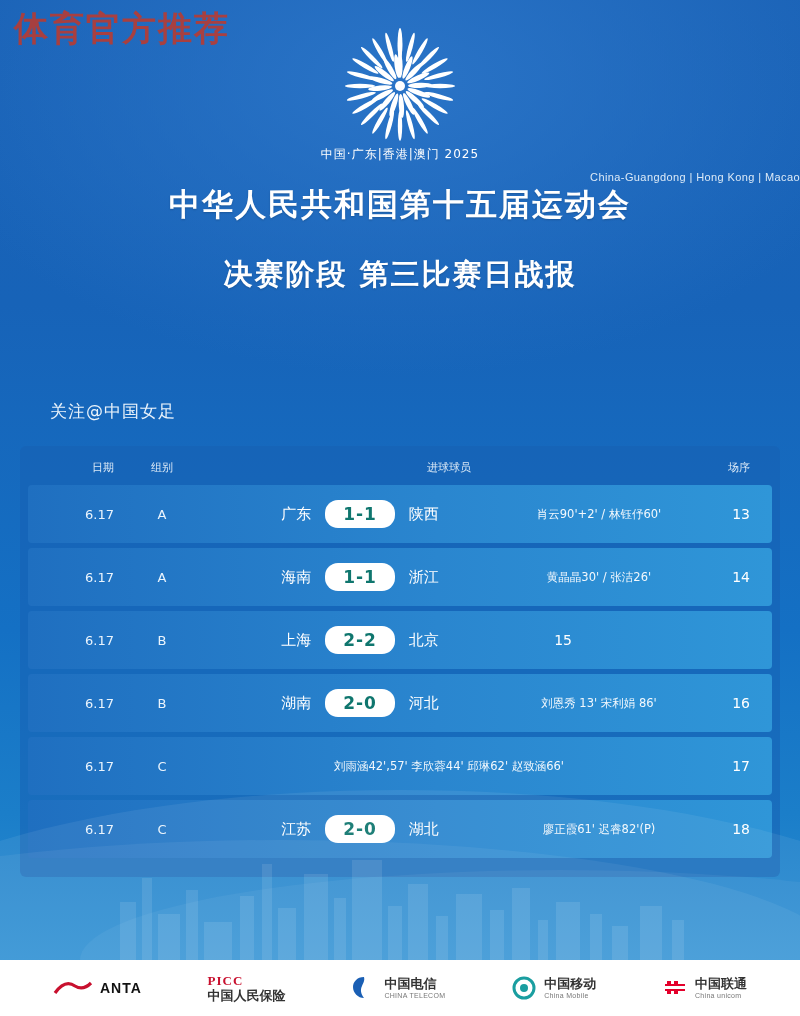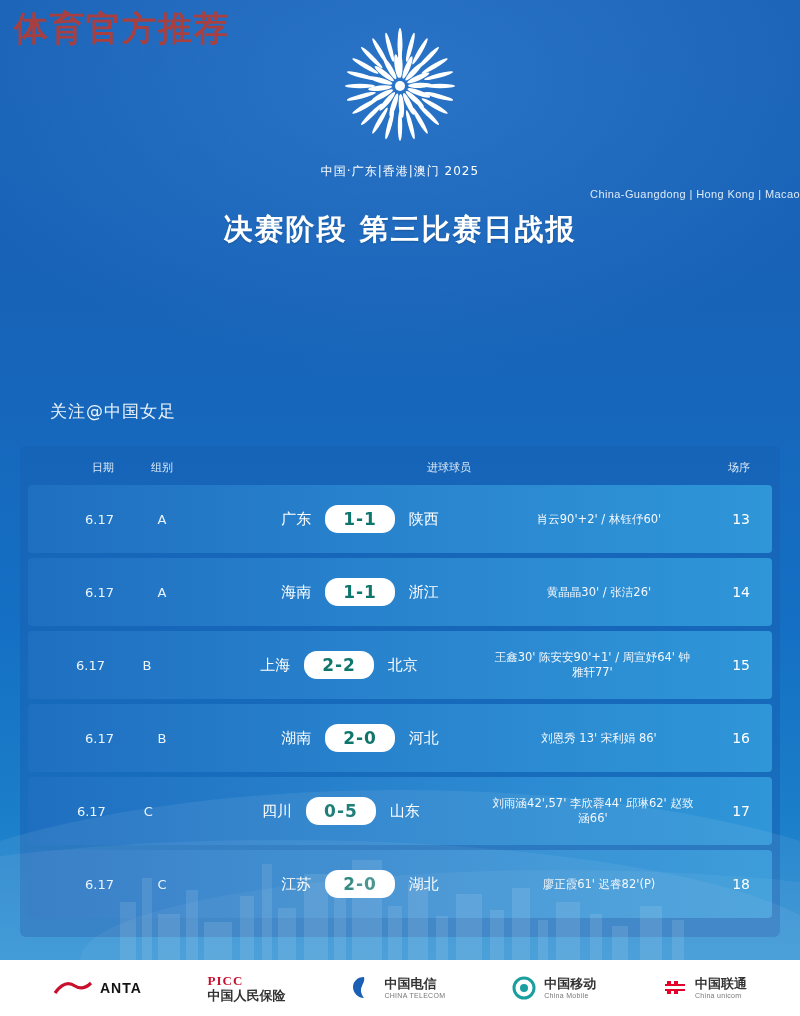--- a/index.html
+++ b/index.html
@@ -21,21 +21,21 @@
     position: absolute; left: 14px; top: 6px;
     font-size: 34px; font-weight: bold;
     color: #c0392b; opacity: .85;
     letter-spacing: 2px;
     font-family: "DejaVu Sans", sans-serif;
   }
   
   .emblem { position:absolute; left:0; right:0; top:24px; text-align:center; }
   .emblem svg { display:block; margin:0 auto; }
   .emblem-text1 {
-    color:#fff; font-size:12px; letter-spacing:1px; margin-top:19px;
+    color:#fff; font-size:12px; letter-spacing:1px; margin-top:2px;
     font-family:"DejaVu Sans", sans-serif;
   }
   .emblem-text2 {
     color:#dceaf7; font-size:11px; letter-spacing:.4px; margin-top:8px;
     font-family:"Liberation Sans", sans-serif;
     text-align:right;
   }
   
   .titles { position:absolute; left:0; right:0; top:182px; text-align:center; }
   .t-line {
@@ -62,21 +62,21 @@
   .thead {
     display:flex; align-items:center; color:#dbe9f6; font-size:11px;
     padding:4px 14px 10px 14px; font-family:"DejaVu Sans", sans-serif;
   }
   .c-date  { width:72px; text-align:right; }
   .c-group { width:96px; text-align:center; }
   .c-score { flex:0 0 300px; text-align:center; }
   .c-scorers { flex:1 1 auto; text-align:center; }
   .c-no    { width:70px; text-align:right; padding-right:8px; }
   .row {
-    display:flex; align-items:center; height:68px;
+    display:flex; align-items:center; height:58px;
     margin:0 0 5px 0; padding:0 14px;
     border-radius:4px;
     background: linear-gradient(90deg, #1f6fc0 0%, #2a86cf 55%, #2f96d8 100%);
     color:#fff;
     font-family:"DejaVu Sans", sans-serif;
   }
   .row .c-date { font-size:13px; color:#eaf4fd; }
   .row .c-group { font-size:13px; color:#eaf4fd; }
   .scorebox { display:flex; align-items:center; justify-content:center; gap:14px; }
   .team { width:76px; font-size:15px; color:#fff; }
@@ -177,20 +177,21 @@
           </g>
           <circle cx="0" cy="0" r="5"></circle>
         </g>
       </g>
     </svg>
     <div class="emblem-text1">中国·广东|香港|澳门 2025</div>
     <div class="emblem-text2">China-Guangdong | Hong Kong | Macao</div>
   </div>
 
   <div class="titles">
+    <div class="t-line">中华人民共和国第十五届运动会</div>
     <div class="t-sub">决赛阶段 第三比赛日战报</div>
   </div>
 
   <div class="follow">关注@中国女足</div>
 
   <div class="panel">
     <div class="thead">
       <div class="c-date">日期</div>
       <div class="c-group">组别</div>
       <div class="c-scorers">进球球员</div>
@@ -222,44 +223,38 @@
     </div>
 
     <div class="row">
       <div class="c-date">6.17</div>
       <div class="c-group">B</div>
       <div class="c-score scorebox">
         <span class="team left">上海</span>
         <span class="score">2-2</span>
         <span class="team right">北京</span>
       </div>
-      <div class="c-scorers scorers">王鑫30' 陈安安90'+1' / 周宣妤64' 钟雅轩77'</div>
       <div class="c-no">15</div>
     </div>
 
     <div class="row">
       <div class="c-date">6.17</div>
       <div class="c-group">B</div>
       <div class="c-score scorebox">
         <span class="team left">湖南</span>
         <span class="score">2-0</span>
         <span class="team right">河北</span>
       </div>
       <div class="c-scorers scorers">刘恩秀 13' 宋利娟 86'</div>
       <div class="c-no">16</div>
     </div>
 
     <div class="row">
       <div class="c-date">6.17</div>
       <div class="c-group">C</div>
-      <div class="c-score scorebox">
-        <span class="team left">四川</span>
-        <span class="score">0-5</span>
-        <span class="team right">山东</span>
-      </div>
       <div class="c-scorers scorers">刘雨涵42',57' 李欣蓉44' 邱琳62' 赵致涵66'</div>
       <div class="c-no">17</div>
     </div>
 
     <div class="row">
       <div class="c-date">6.17</div>
       <div class="c-group">C</div>
       <div class="c-score scorebox">
         <span class="team left">江苏</span>
         <span class="score">2-0</span>

